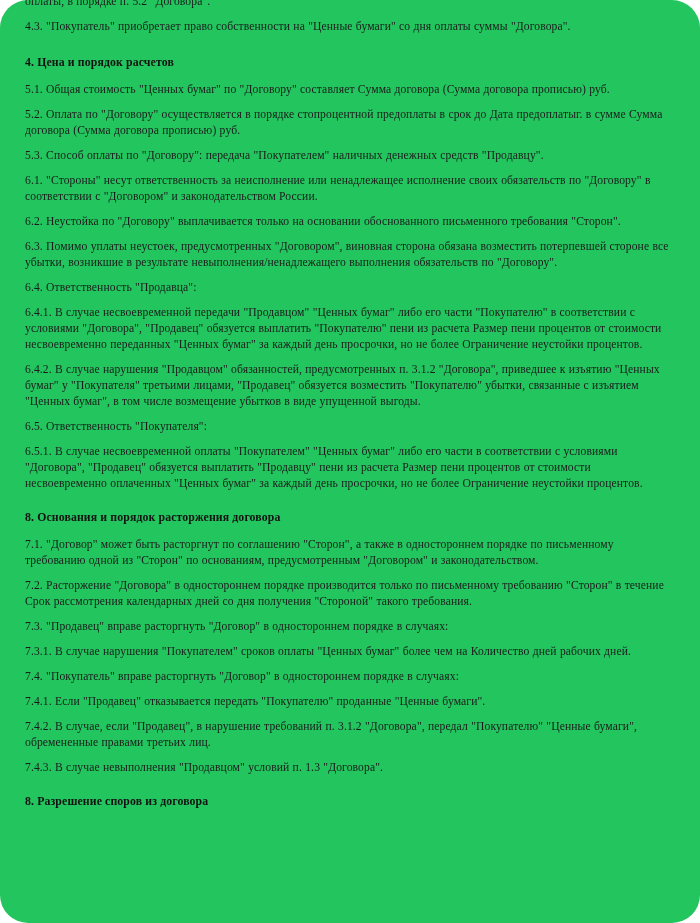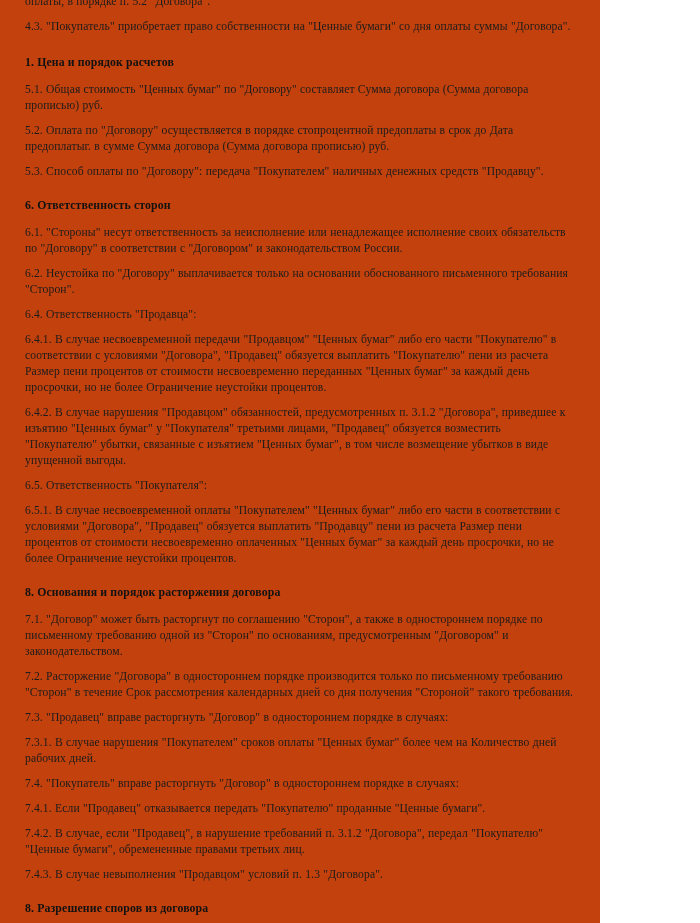--- a/index.html
+++ b/index.html
@@ -11,25 +11,26 @@
   body {
     width: 700px;
     height: 923px;
     overflow: hidden;
     font-family: "Liberation Serif", "DejaVu Serif", serif;
     color: #1a1a1a;
     -webkit-font-smoothing: antialiased;
   }
   .page {
     position: relative;
-    width: 600px;
+    width: 700px;
     height: 923px;
-    background: #c2410c;
+    background: #22c55e;
     box-sizing: border-box;
     padding: 0 25px 0 25px;
+    border-radius: 28px;
   }
   .doc-body {
     position: relative;
     top: -6px;
   }
   p.clause {
     margin: 0 0 9px 0;
     font-size: 11.6px;
     line-height: 16px;
     text-align: left;
@@ -52,30 +53,30 @@
 </head>
 <body>
 
 <div class="page">
   <div class="doc-body">
 
     <p class="clause">оплаты, в порядке п. 5.2 "Договора".</p>
 
     <p class="clause">4.3. "Покупатель" приобретает право собственности на "Ценные бумаги" со дня оплаты суммы "Договора".</p>
 
-    <h2 class="section-heading first">1. Цена и порядок расчетов</h2>
+    <h2 class="section-heading first">4. Цена и порядок расчетов</h2>
 
     <p class="clause">5.1. Общая стоимость  "Ценных бумаг" по "Договору" составляет Сумма договора (Сумма договора прописью) руб.</p>
     <p class="clause">5.2. Оплата по "Договору" осуществляется в порядке стопроцентной предоплаты в срок до Дата предоплатыг. в сумме Сумма договора (Сумма договора прописью) руб.</p>
     <p class="clause">5.3. Способ оплаты по "Договору": передача "Покупателем" наличных денежных средств "Продавцу".</p>
 
-    <h2 class="section-heading">6. Ответственность сторон</h2>
 
     <p class="clause">6.1. "Стороны" несут ответственность за неисполнение или ненадлежащее исполнение своих обязательств по "Договору" в соответствии с "Договором" и законодательством России.</p>
     <p class="clause">6.2. Неустойка по "Договору" выплачивается только на основании обоснованного письменного требования "Сторон".</p>
+    <p class="clause">6.3. Помимо уплаты неустоек, предусмотренных "Договором", виновная сторона обязана возместить потерпевшей стороне все убытки, возникшие в результате невыполнения/ненадлежащего выполнения обязательств по "Договору".</p>
     <p class="clause">6.4. Ответственность "Продавца":</p>
     <p class="clause">6.4.1. В случае несвоевременной передачи "Продавцом" "Ценных бумаг" либо его части "Покупателю" в соответствии с условиями "Договора", "Продавец" обязуется выплатить "Покупателю" пени из расчета Размер пени процентов от стоимости несвоевременно переданных "Ценных бумаг" за каждый день просрочки, но не более Ограничение неустойки процентов.</p>
     <p class="clause">6.4.2. В случае нарушения "Продавцом" обязанностей, предусмотренных п. 3.1.2 "Договора", приведшее к изъятию "Ценных бумаг" у "Покупателя" третьими лицами, "Продавец" обязуется возместить "Покупателю" убытки, связанные с изъятием "Ценных бумаг", в том числе возмещение убытков в виде упущенной выгоды.</p>
     <p class="clause">6.5. Ответственность "Покупателя":</p>
     <p class="clause">6.5.1. В случае несвоевременной оплаты "Покупателем" "Ценных бумаг" либо его части в соответствии с условиями "Договора", "Продавец" обязуется выплатить "Продавцу" пени из расчета Размер пени процентов от стоимости несвоевременно оплаченных "Ценных бумаг" за каждый день просрочки, но не более Ограничение неустойки процентов.</p>
 
     <h2 class="section-heading">8. Основания и порядок расторжения договора</h2>
 
     <p class="clause">7.1. "Договор" может быть расторгнут по соглашению "Сторон", а также в одностороннем порядке по письменному требованию одной из "Сторон" по основаниям, предусмотренным "Договором" и законодательством.</p>
     <p class="clause">7.2. Расторжение "Договора" в одностороннем порядке производится только по письменному требованию "Сторон" в течение Срок рассмотрения календарных дней со дня получения "Стороной" такого требования.</p>

